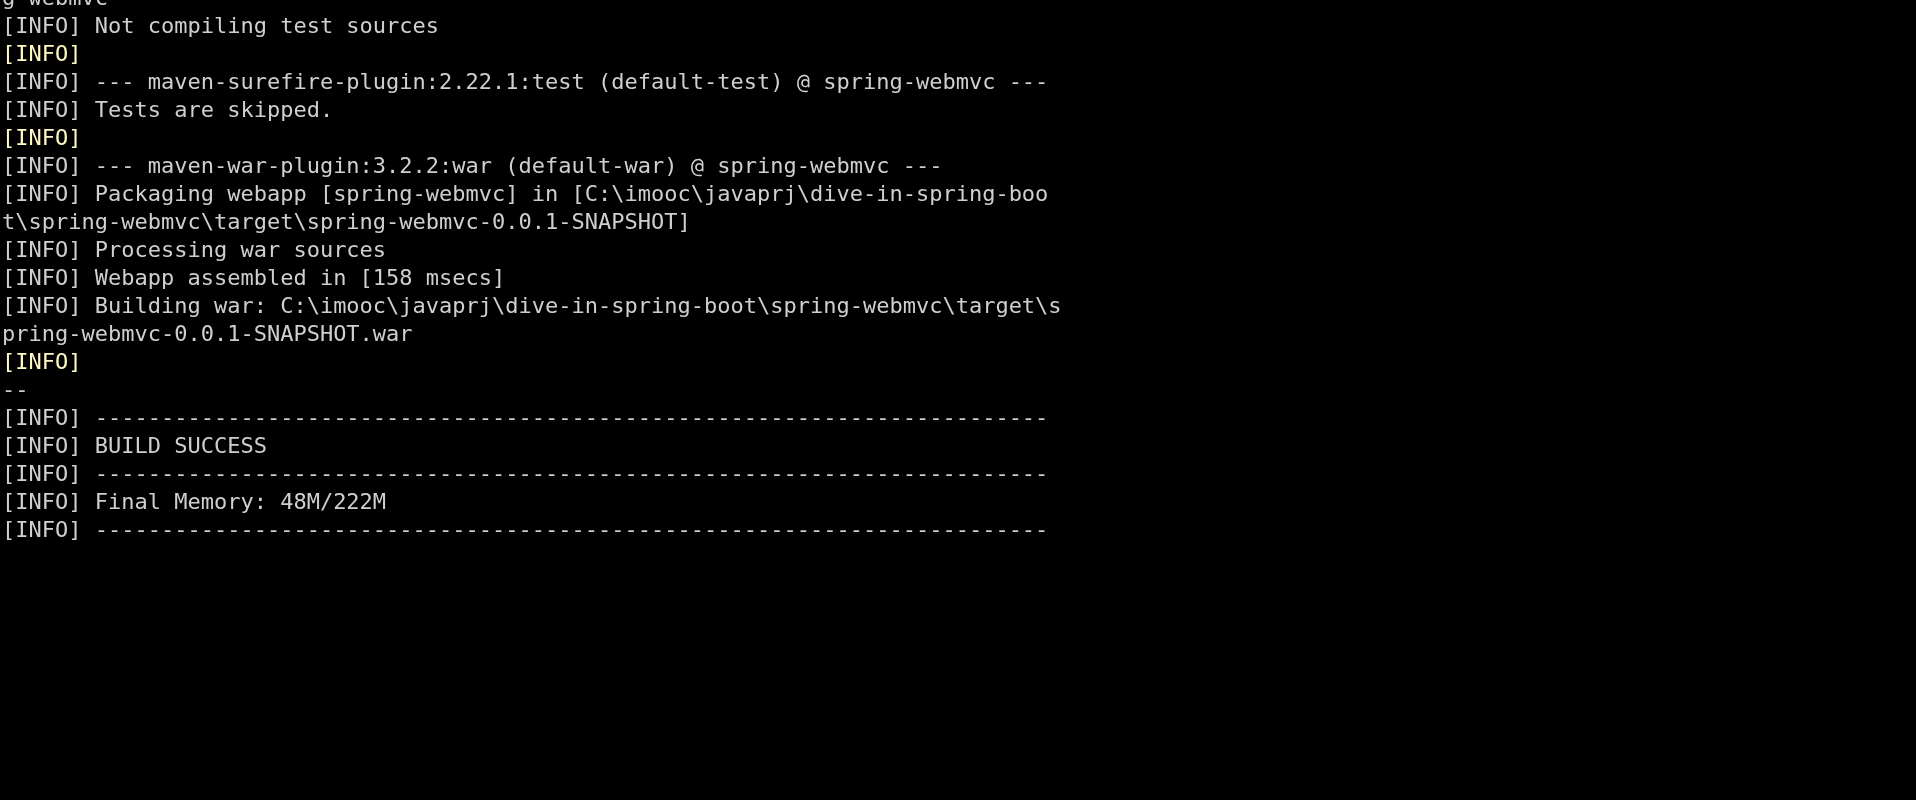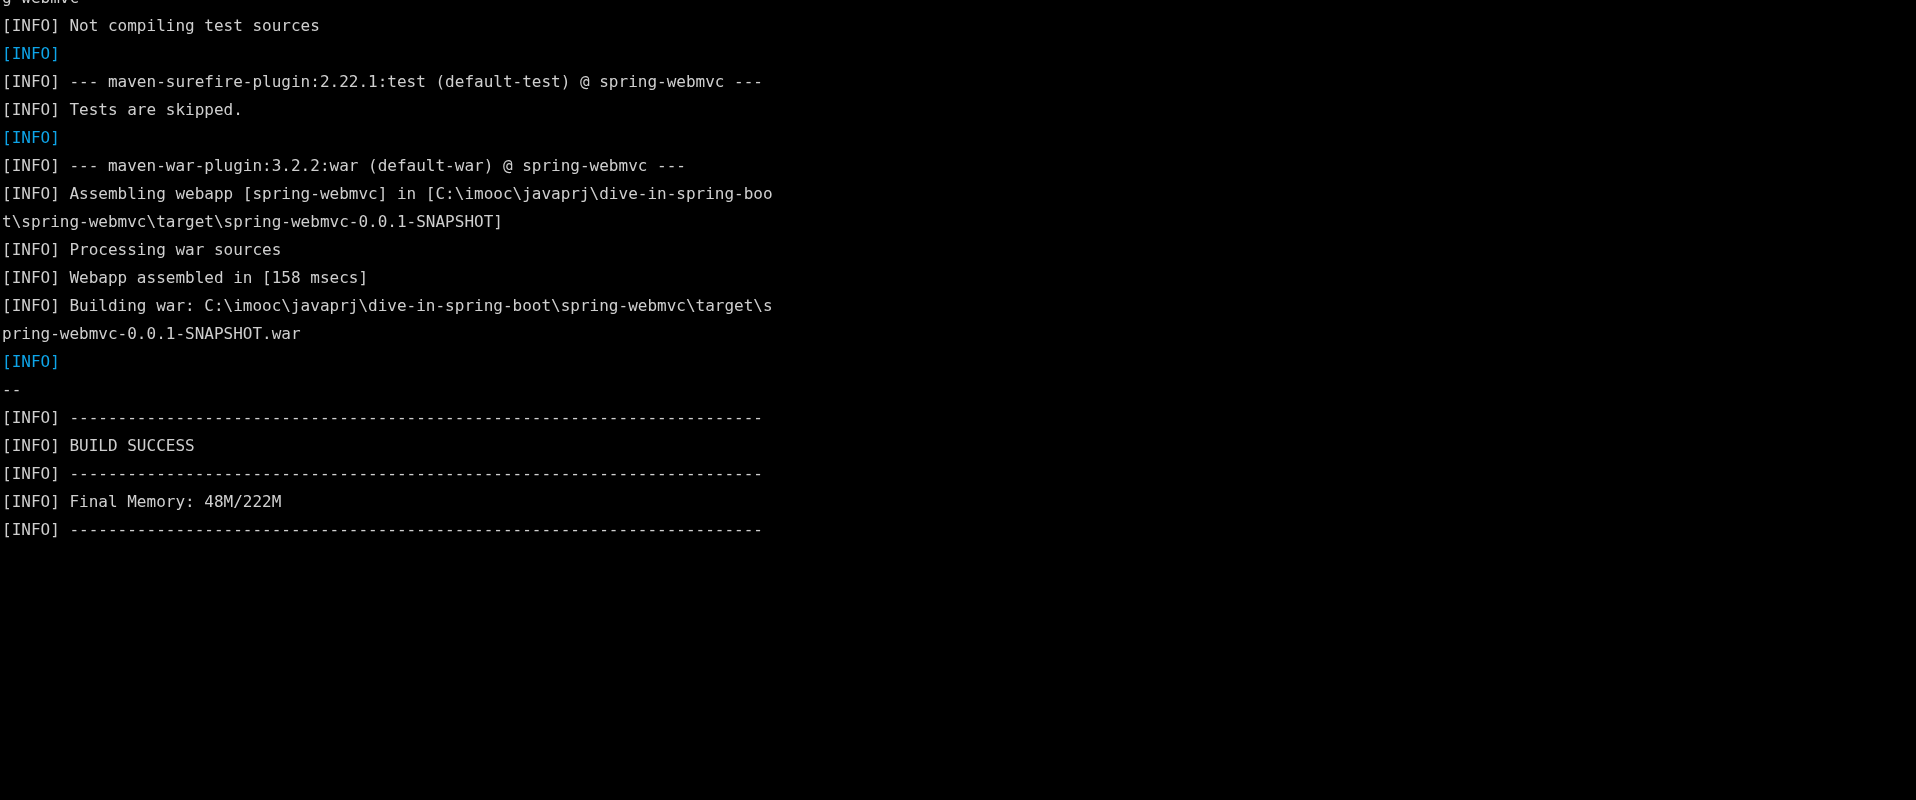--- a/index.html
+++ b/index.html
@@ -11,21 +11,21 @@
     height: 800px;
     overflow: hidden;
   }
 
   #terminal {
     position: relative;
     width: 1916px;
     height: 800px;
     background: #000000;
     font-family: "DejaVu Sans Mono", "Liberation Mono", monospace;
-    font-size: 16px;
+    font-size: 22px;
     line-height: 28px;
     letter-spacing: 0px;
     color: #cfcfcf;
     -webkit-font-smoothing: antialiased;
     overflow: hidden;
   }
 
   
   #console-scroll {
     position: absolute;
@@ -37,42 +37,42 @@
   .line {
     display: block;
     white-space: pre;
     padding-left: 2px;
     height: 28px;
     color: #cfcfcf;
     font-variant-ligatures: none;
   }
 
   .line.blank {
-    color: #0ea5e9;
+    color: #fef9c3;
   }
 
   
   .line.clipped {
     color: #cfcfcf;
   }
 </style>
 </head>
 <body>
 
 <div id="terminal">
   <div id="console-scroll">
 
     <span class="line clipped">g webmvc</span>
     <span class="line">[INFO] Not compiling test sources</span>
     <span class="line blank">[INFO]</span>
     <span class="line">[INFO] --- maven-surefire-plugin:2.22.1:test (default-test) @ spring-webmvc ---</span>
     <span class="line">[INFO] Tests are skipped.</span>
     <span class="line blank">[INFO]</span>
     <span class="line">[INFO] --- maven-war-plugin:3.2.2:war (default-war) @ spring-webmvc ---</span>
-    <span class="line">[INFO] Assembling webapp [spring-webmvc] in [C:\imooc\javaprj\dive-in-spring-boo</span>
+    <span class="line">[INFO] Packaging webapp [spring-webmvc] in [C:\imooc\javaprj\dive-in-spring-boo</span>
     <span class="line">t\spring-webmvc\target\spring-webmvc-0.0.1-SNAPSHOT]</span>
     <span class="line">[INFO] Processing war sources</span>
     <span class="line">[INFO] Webapp assembled in [158 msecs]</span>
     <span class="line">[INFO] Building war: C:\imooc\javaprj\dive-in-spring-boot\spring-webmvc\target\s</span>
     <span class="line">pring-webmvc-0.0.1-SNAPSHOT.war</span>
     <span class="line blank">[INFO]</span>
     <span class="line">--</span>
     <span class="line">[INFO] ------------------------------------------------------------------------</span>
     <span class="line">[INFO] BUILD SUCCESS</span>
     <span class="line">[INFO] ------------------------------------------------------------------------</span>

